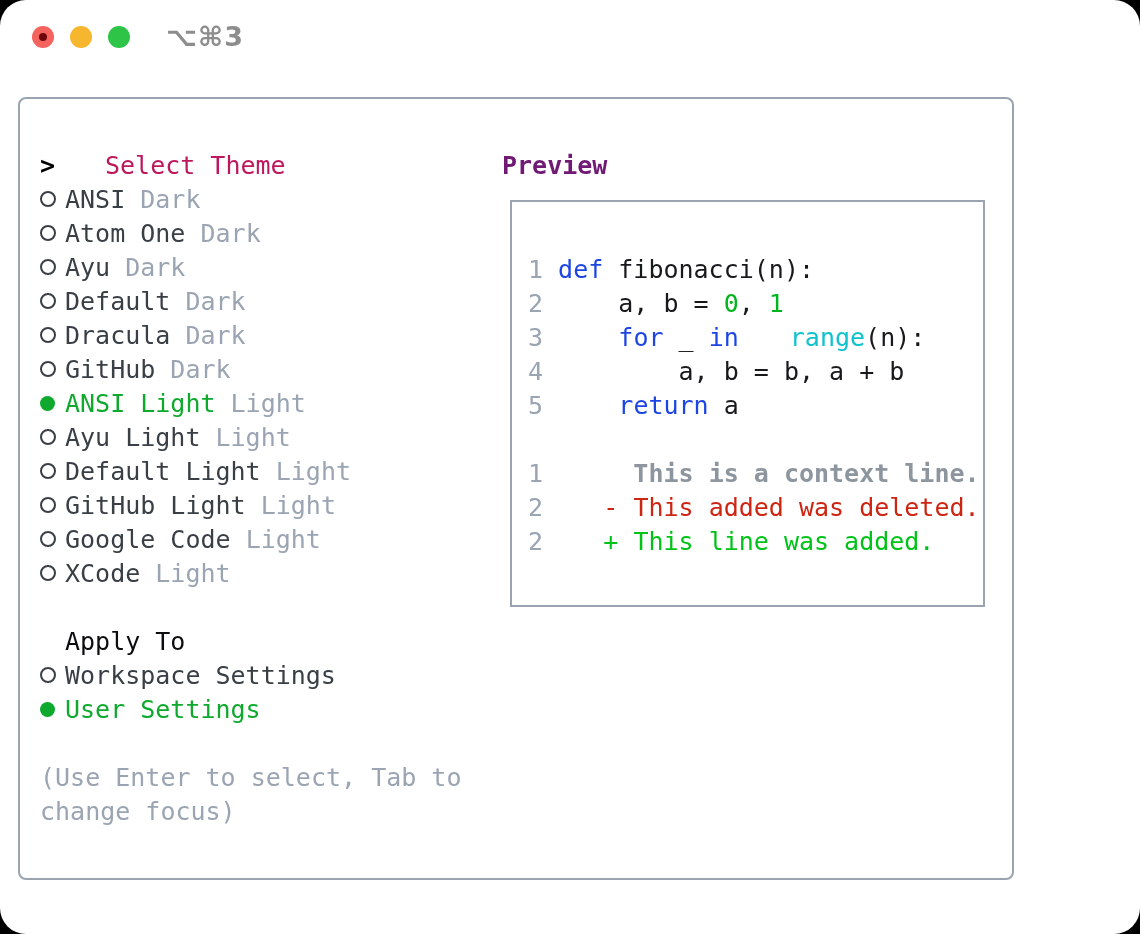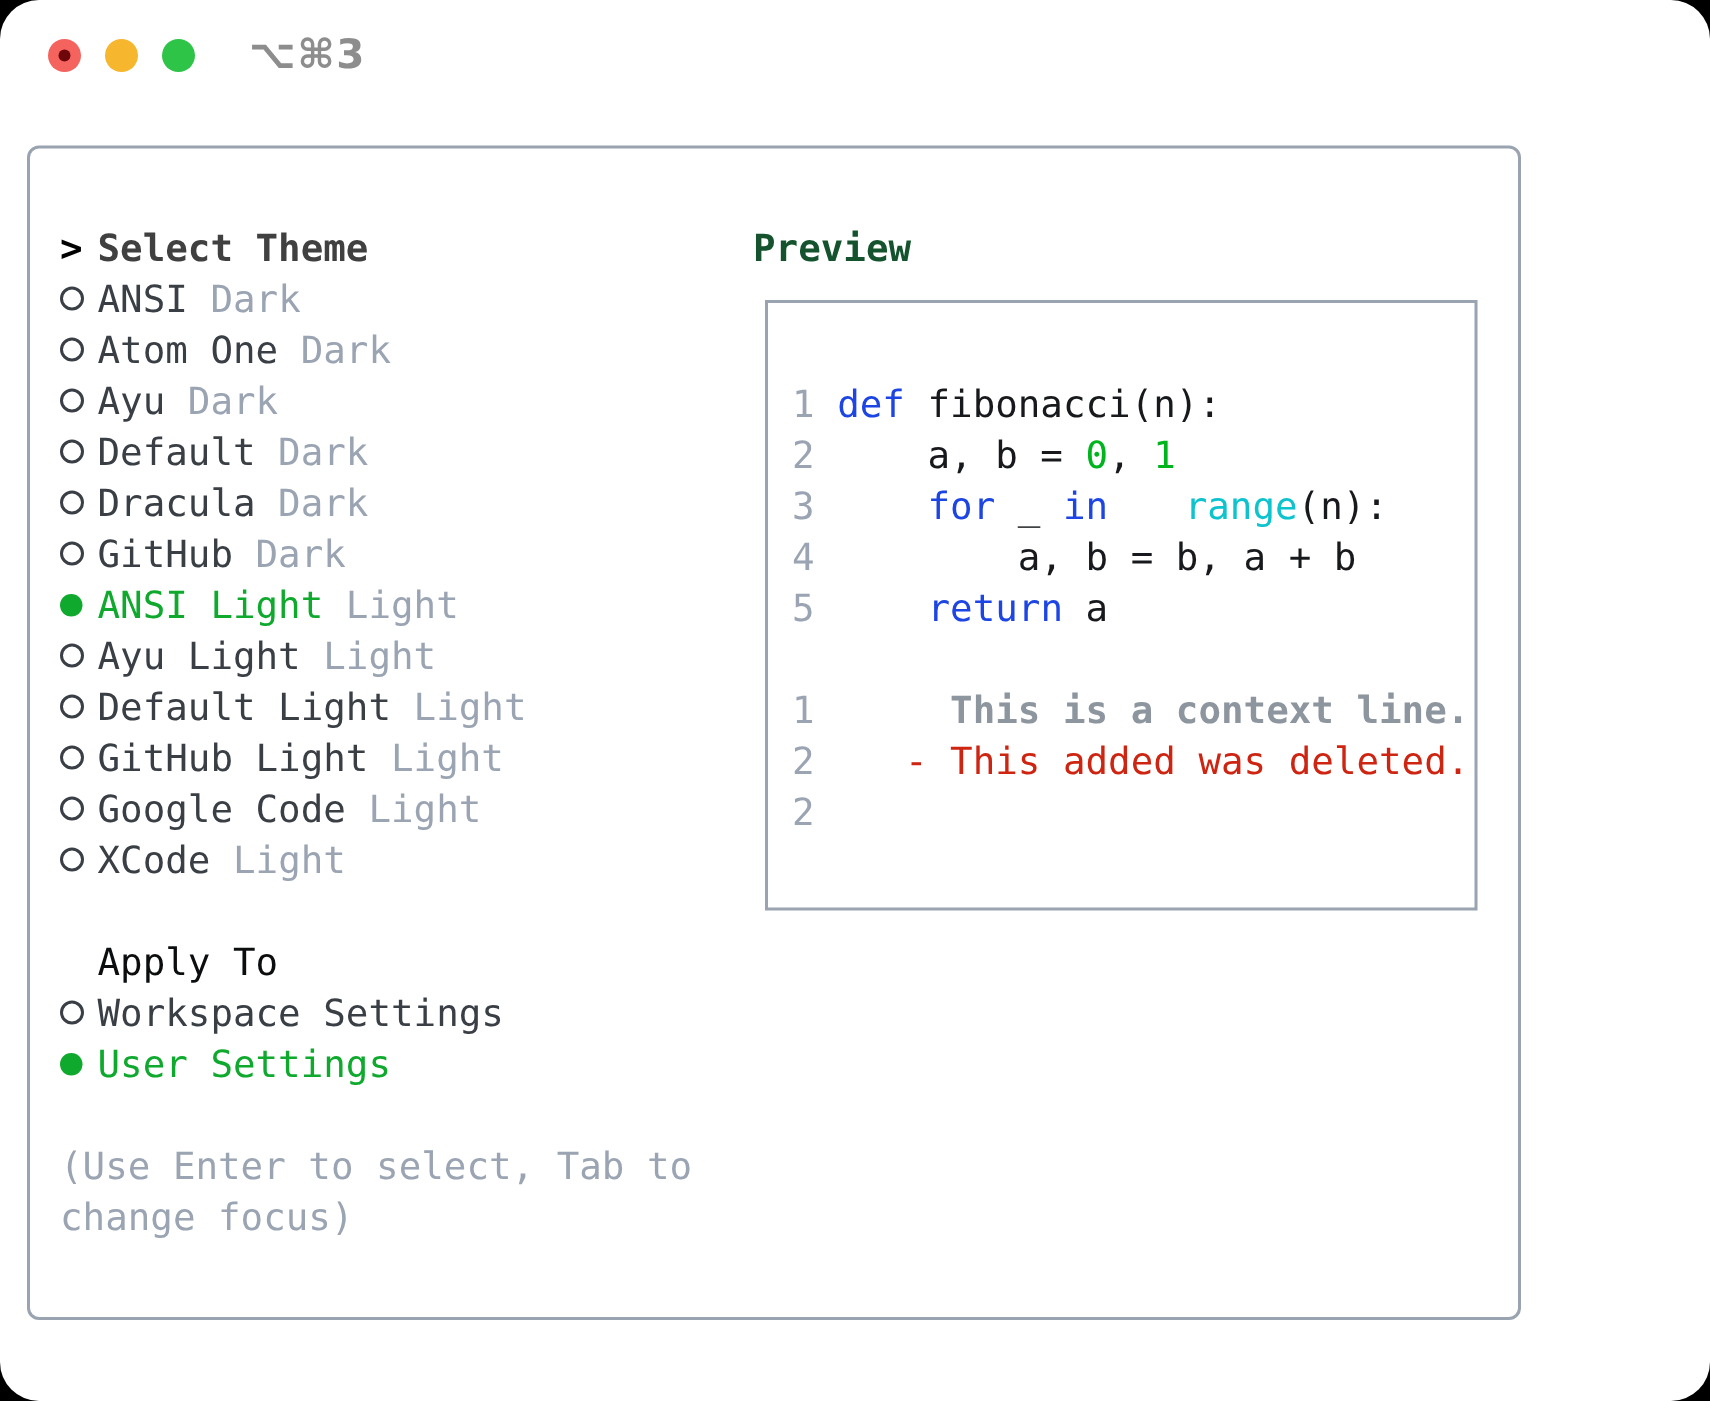--- a/index.html
+++ b/index.html
@@ -38,32 +38,32 @@
     border-radius:8px;box-sizing:border-box;
     background:#fff;
   }
   
   .left-col{position:absolute;left:40px;top:148px;font-size:25px;}
   .row{height:34px;display:flex;align-items:center;white-space:pre;}
   .marker{width:25px;display:flex;align-items:center;flex:none;}
   .ring{width:12px;height:12px;border:2px solid var(--itemText);border-radius:50%;box-sizing:content-box;}
   .dotfill{width:15px;height:15px;border-radius:50%;background:var(--accentGreen);}
   .prompt{color:#000;font-weight:700;}
-  .hdr{color:#404040;font-weight:700;}
+  .hdr{color:#be185d;font-weight:400;margin-left:40px;}
   .subhdr{color:#0b0d0f;text-align:right;}
   .item-name{color:var(--itemText);}
   .item-name.sel{color:var(--accentGreen);}
   .item-tag{color:var(--mutedGray);}
   .hint{color:var(--mutedGray);}
   .spacer{height:34px;}
   
   .preview-hdr{
     position:absolute;left:502px;top:148px;height:34px;
     display:flex;align-items:center;
-    font-size:25px;font-weight:700;color:#14532d;
+    font-size:25px;font-weight:700;color:#701a75;
   }
   .preview-box{
     position:absolute;left:510px;top:200px;width:475px;height:407px;
     border:2px solid var(--borderGray);box-sizing:border-box;
     background:#fff;
     padding:16px 0 0 16px;
   }
   .codeline{height:34px;display:flex;align-items:center;white-space:pre;font-size:25px;}
   .c-ln{color:var(--mutedGray);}
   .c-tx{color:#17191c;}
@@ -127,17 +127,17 @@
     <div id="code-lines">
         <div class="codeline"></div>
         <div class="codeline"><span class="c-ln">1 </span><span class="c-kw">def</span><span class="c-tx"> fibonacci(n):</span></div>
         <div class="codeline"><span class="c-ln">2 </span><span class="c-tx">    a, b = </span><span class="c-nm">0</span><span class="c-tx">, </span><span class="c-nm">1</span></div>
         <div class="codeline"><span class="c-ln">3 </span><span class="c-tx">    </span><span class="c-kw">for</span><span class="c-tx"> _ </span><span class="c-kw">in</span><span class="c-tx"> </span><span class="c-bi">range</span><span class="c-tx">(n):</span></div>
         <div class="codeline"><span class="c-ln">4 </span><span class="c-tx">        a, b = b, a + b</span></div>
         <div class="codeline"><span class="c-ln">5 </span><span class="c-tx">    </span><span class="c-kw">return</span><span class="c-tx"> a</span></div>
         <div class="codeline"></div>
         <div class="codeline"><span class="c-ln">1</span><span class="c-ctx">      This is a context line.</span></div>
         <div class="codeline"><span class="c-ln">2</span><span class="c-tx">    </span><span class="c-del">- This added was deleted.</span></div>
-        <div class="codeline"><span class="c-ln">2</span><span class="c-tx">    </span></div>
+        <div class="codeline"><span class="c-ln">2</span><span class="c-tx">    </span><span class="c-add">+ This line was added.</span></div>
       </div>
   </div>
 
 </div>
 
 </body></html>

